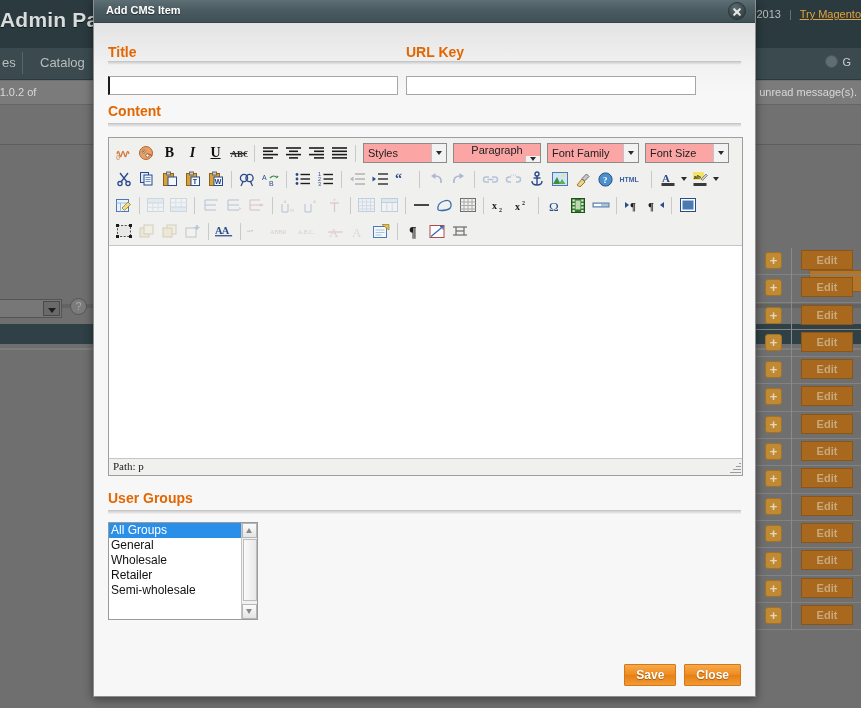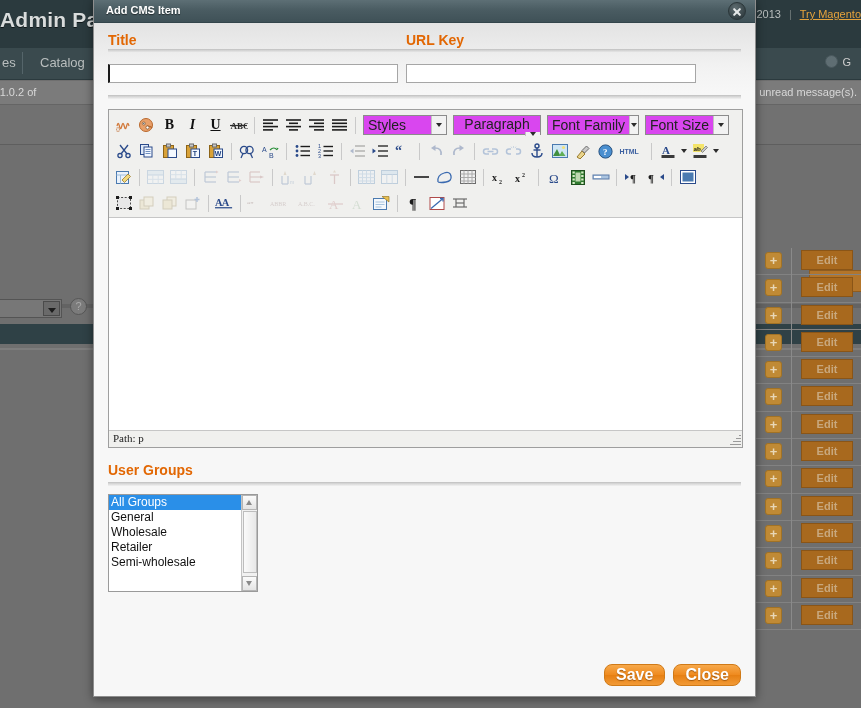--- a/index.html
+++ b/index.html
@@ -172,21 +172,21 @@
     content: ""; position: absolute; left: 3px; top: 7.5px;
     width: 10px; height: 2px; background: #e6e9e9; border-radius: 1px;
   }
   #modal-close:before { transform: rotate(45deg); }
   #modal-close:after  { transform: rotate(-45deg); }
 
   #modal-body {
     position: relative;
     height: 673px;
     background: linear-gradient(to bottom, #e3e3e3 0px, #f2f2f2 44px, #f7f7f7 70px, #f7f7f7 100%);
-    padding: 0 14px;
+    padding: 12px 14px;
   }
 
   .section-head {
     color: #e26703; font-size: 14px; font-weight: bold;
     font-family: "Liberation Sans", sans-serif;
   }
   .hr-fade {
     height: 4px;
     background: linear-gradient(to bottom, #cfcfcf 0%, #e2e2e2 55%, #f2f2f2 100%);
     border-top: 1px solid #c6c6c6;
@@ -244,23 +244,23 @@
   .arr {
     width: 9px; height: 21px; display: flex; align-items: center; justify-content: center;
     cursor: pointer; flex: none;
   }
   .arr:after {
     content: ""; border-left: 3px solid transparent; border-right: 3px solid transparent;
     border-top: 4px solid #2b2b2b;
   }
   .selbox {
     height: 20px; margin: 0 3px;
-    background: #d946ef; border: 1px solid #8b8b8b;
+    background: #fca5a5; border: 1px solid #8b8b8b;
     display: flex; align-items: center;
-    font-size: 14px; color: #222; flex: none;
+    font-size: 11px; color: #222; flex: none;
     cursor: pointer;
   }
   .selbox span.lbl { padding: 0 4px; white-space: nowrap; }
   .selbox .sarr {
     width: 15px; height: 18px; border-left: 1px solid #c3c3c3;
     background: #f2f2f2;
     display: flex; align-items: center; justify-content: center;
     margin-left: auto;
   }
   .selbox .sarr:after {
@@ -334,22 +334,22 @@
 
   
   #modal-footer {
     position: absolute; right: 14px; bottom: 10px;
     display: flex; gap: 8px;
   }
   .obtn {
     height: 22px; min-width: 50px; padding: 0 11px;
     background: linear-gradient(to bottom, #f7a94b 0%, #ef8b20 48%, #e67f12 50%, #f29a36 100%);
     border: 1px solid #d07a17;
-    border-radius: 8px;
-    color: #fff; font-size: 16px; font-weight: bold;
+    border-radius: 1px;
+    color: #fff; font-size: 12px; font-weight: bold;
     text-shadow: 0 1px 1px rgba(120,60,0,.65);
     cursor: pointer;
     display: flex; align-items: center; justify-content: center;
   }
 </style>
 </head>
 <body>
 
 <div id="bg-page">
 
@@ -466,20 +466,21 @@
       <div id="lbl-title" class="section-head">Title</div>
       <div id="lbl-urlkey" class="section-head">URL Key</div>
     </div>
     <div class="hr-fade"></div>
 
     <div id="inputs-row">
       <input id="inp-title" class="txt-input" type="text" value="" style="">
       <input id="inp-urlkey" class="txt-input" type="text" value="" style="">
     </div>
 
+    <div class="section-head">Content</div>
     <div class="hr-fade" style="margin-top:4px"></div>
 
     <div id="editor">
       <div id="tb">
 
         <div class="tb-row">
           <div class="tbtn">
             <svg width="17" height="17" viewBox="0 0 17 17">
                 <g stroke="#d2793a" stroke-width="1.3" fill="none">
               <path d="M2 9 Q3.2 4 4.4 9 T6.8 9 T9.2 9 T11.6 9 T14 9"></path>

